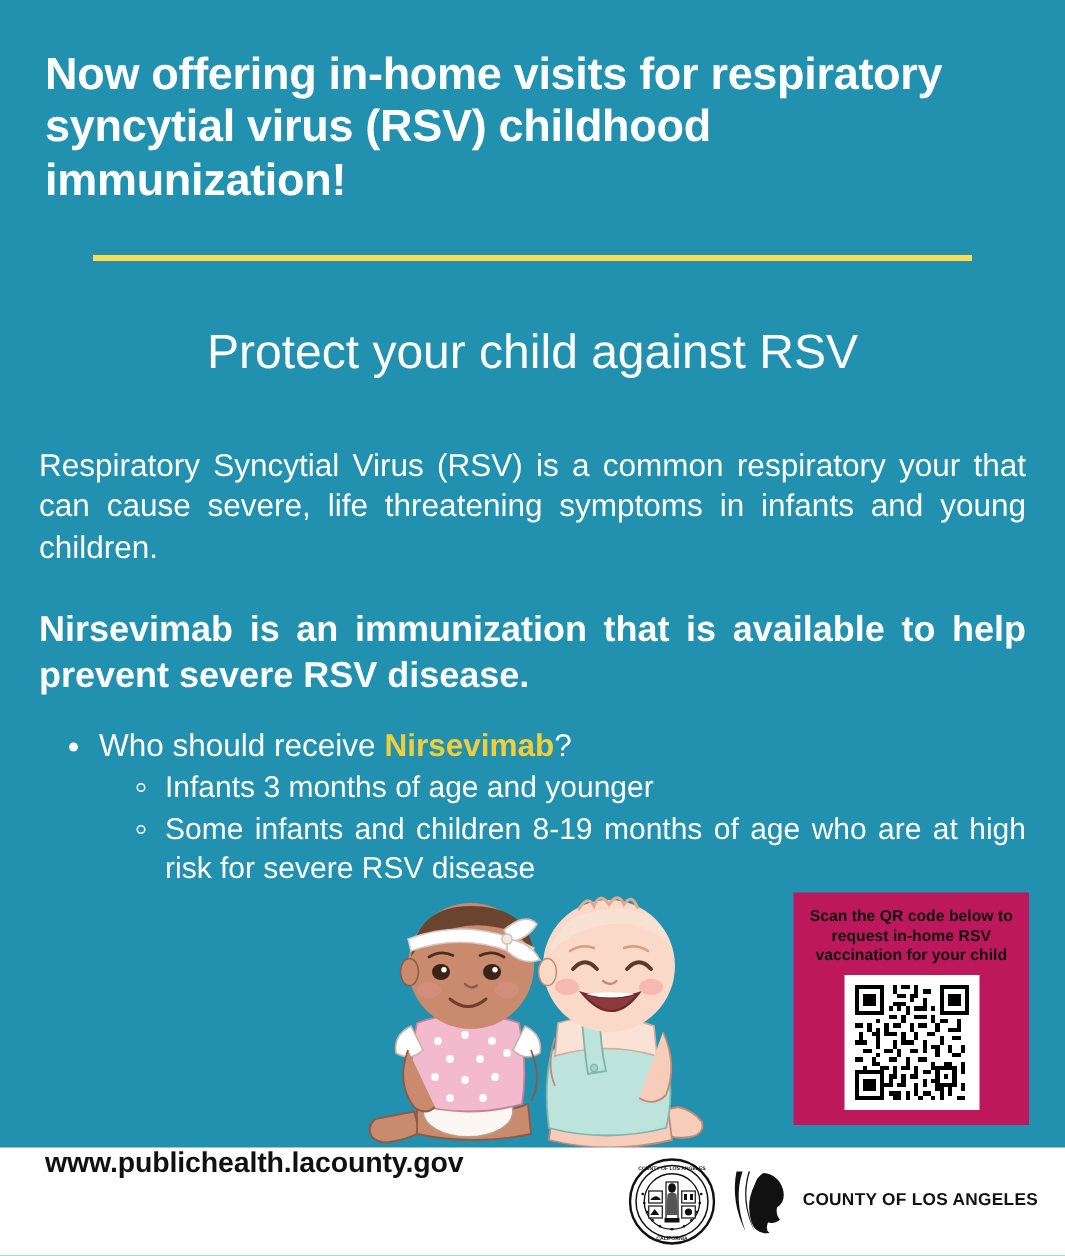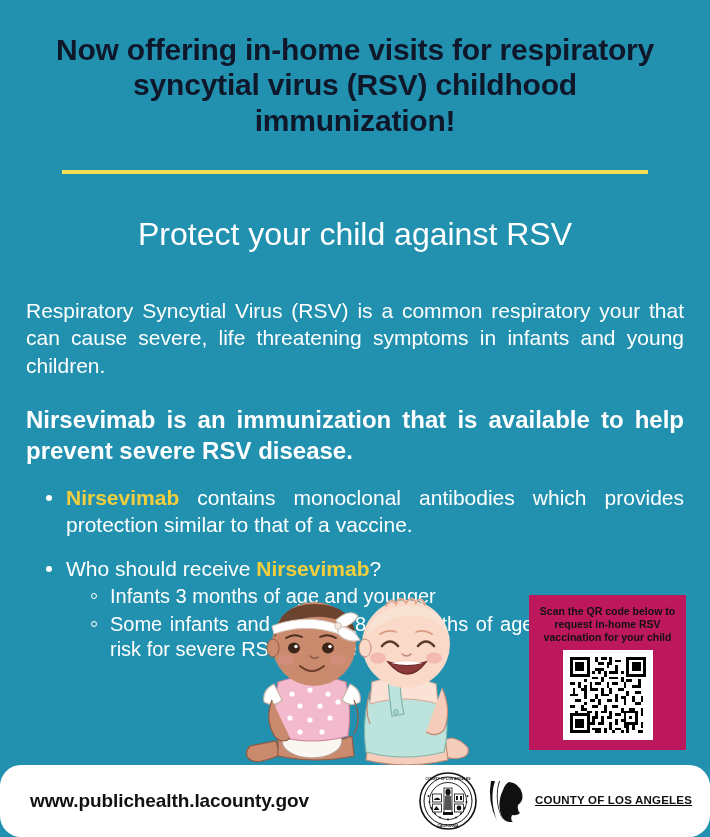--- a/index.html
+++ b/index.html
@@ -14,22 +14,22 @@
     position: relative;
     width: 710px;
     height: 837px;
     background: #2191AF;
     overflow: hidden;
   }
 
   
   .headline {
     padding: 12px 30px 0 30px;
-    text-align: center;
-    color: #0f172a;
+    text-align: left;
+    color: #ffffff;
     font-size: 30px;
     font-weight: bold;
     line-height: 1.18;
     letter-spacing: -0.2px;
   }
 
   
   .divider-wrap {
     padding: 12px 62px 0 62px;
   }
@@ -161,39 +161,37 @@
 
   
   .footer {
     position: absolute;
     left: 0;
     bottom: 0;
     width: 710px;
     height: 72px;
     background: #ffffff;
     display: flex;
-    align-items: center;
-    border-radius: 21px;
+    align-items: flex-start;
   }
   .footer-url {
     color: #111111;
     font-size: 19px;
     font-weight: bold;
     margin-left: 30px;
     letter-spacing: -0.1px;
   }
   .footer-logos {
     position: absolute;
     right: 18px;
     top: 50%;
     transform: translateY(-50%);
     display: flex;
     align-items: center;
     gap: 10px;
-    text-decoration: underline;
   }
   .seal {
     width: 58px;
     height: 58px;
   }
   .ph-logo {
     display: flex;
     align-items: center;
     gap: 6px;
   }
@@ -227,23 +225,20 @@
     <div class="divider"></div>
   </div>
 
   <h2 class="subhead">Protect your child against RSV</h2>
 
   <div class="body-area">
     <p class="intro">Respiratory Syncytial Virus (RSV) is a common respiratory your that can cause severe, life threatening symptoms in infants and young children.</p>
     <p class="statement">Nirsevimab is an immunization that is available to help prevent severe RSV disease.</p>
 
     <ul class="bullets">
-      <li>
-        <span class="accent">Nirsevimab</span><span> contains monoclonal antibodies which provides protection similar to that of a vaccine.</span>
-      </li>
       <li>
         <span>Who should receive </span><span class="accent">Nirsevimab</span><span>?</span>
         <ul class="subbullets">
           <li>Infants 3 months of age and younger</li>
           <li>Some infants and children 8-19 months of age who are at high risk for severe RSV disease</li>
         </ul>
       </li>
     </ul>
   </div>
 

